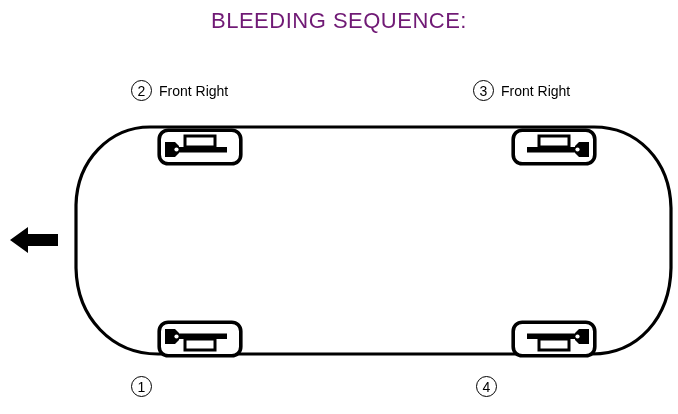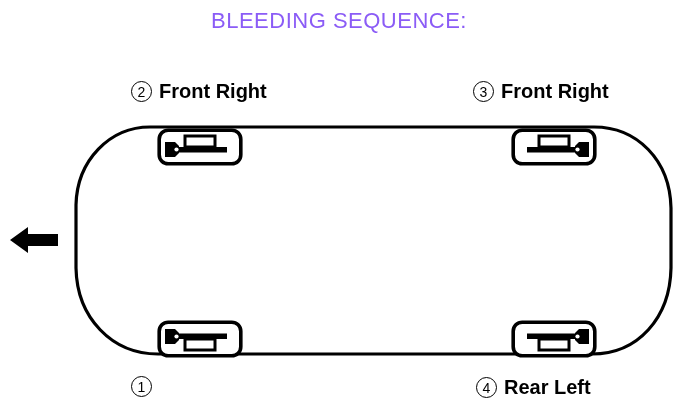--- a/index.html
+++ b/index.html
@@ -21,21 +21,21 @@
   
   #title {
     position: absolute;
     left: 0;
     top: 8px;
     width: 678px;
     text-align: center;
     font-size: 22px;
     font-weight: 400;
     letter-spacing: 0.5px;
-    color: #8b5cf6;
+    color: #701a75;
     white-space: nowrap;
   }
 
   
   #car-outline {
     position: absolute;
     left: 0;
     top: 0;
     width: 678px;
     height: 414px;
@@ -68,22 +68,22 @@
     width: 21px;
     height: 21px;
     border: 1.3px solid #000000;
     border-radius: 50%;
     font-size: 14px;
     font-weight: 400;
     line-height: 1;
     box-sizing: border-box;
   }
   .label-text {
-    font-weight: 700;
-    font-size: 20px;
+    font-weight: 400;
+    font-size: 14px;
   }
 
   #label-front-right { left: 131px; top: 80px; }
   #label-rear-right  { left: 473px; top: 80px; }
   #label-front-left  { left: 131px; top: 376px; }
   #label-rear-left   { left: 476px; top: 376px; }
 
   
   .brake-icon {
     position: absolute;
@@ -163,16 +163,15 @@
     <span class="circled-num">3</span>
     <span class="label-text">Front Right</span>
   </div>
 
   <div id="label-front-left" class="corner-label">
     <span class="circled-num">1</span>
   </div>
 
   <div id="label-rear-left" class="corner-label">
     <span class="circled-num">4</span>
-    <span class="label-text">Rear Left</span>
   </div>
 
 </div>
 
 </body></html>

